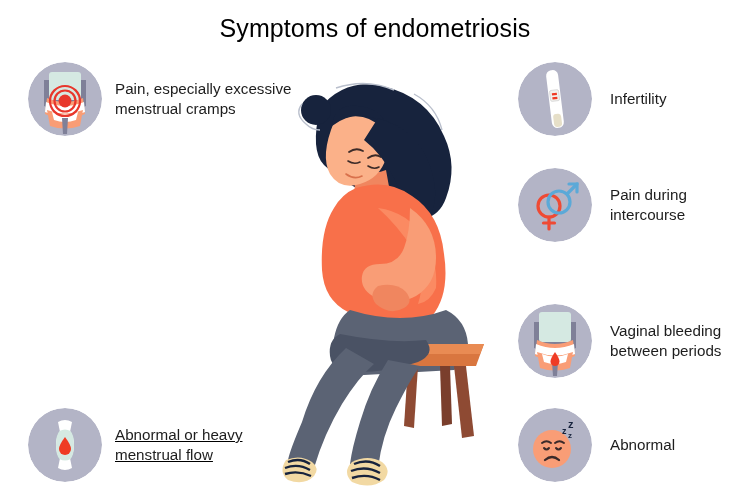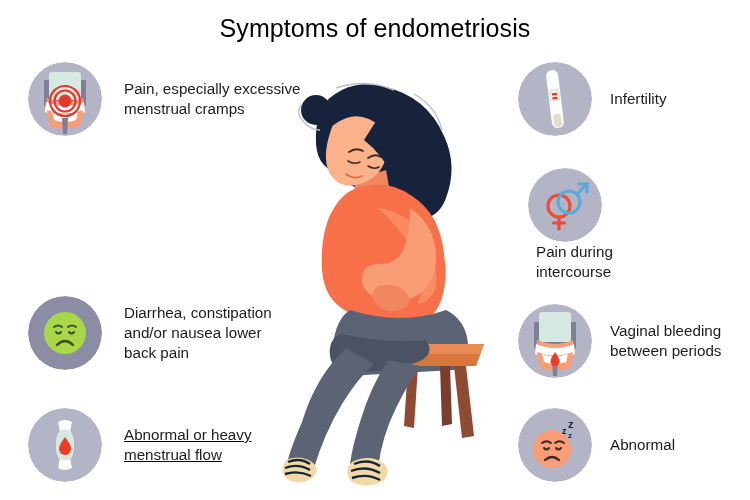--- a/index.html
+++ b/index.html
@@ -49,33 +49,33 @@
     border-radius: 50%;
     flex: 0 0 74px;
     overflow: hidden;
   }
   .icon-badge svg { display: block; width: 74px; height: 74px; }
 
   .symptom-label {
     font-size: 15.2px;
     line-height: 1.33;
     color: #1d1d1d;
-    margin-left: 22px;
+    margin-left: 13px;
     white-space: pre-line;
     font-weight: 400;
   }
   .symptom.right .symptom-label { margin-left: 18px; }
 
   
   #row-cramps     { top: 62px;  }
   #row-urination  { top: 168px; }
   #row-diarrhea   { top: 296px; }
   #row-flow       { top: 408px; text-decoration: underline; }
   #row-infertility{ top: 62px;  }
-  #row-intercourse{ top: 168px; flex-direction: column; }
+  #row-intercourse{ top: 168px; }
   #row-bleeding   { top: 304px; }
   #row-fatigue    { top: 408px; }
 
   
   .illustration {
     position: absolute;
     left: 228px;
     top: 48px;
     width: 300px;
     height: 452px;
@@ -103,36 +103,20 @@
         <circle cx="37" cy="39" r="15" fill="none" stroke="#e8372c" stroke-width="2.2"></circle>
         <circle cx="37" cy="39" r="10.5" fill="none" stroke="#e8372c" stroke-width="2.2"></circle>
         <circle cx="37" cy="39" r="6.4" fill="#e8372c"></circle>
       </svg>
     </div>
     <div class="symptom-label">Pain, especially excessive
 menstrual cramps</div>
   </div>
 
 
-  <div class="symptom left" id="row-diarrhea">
-    <div class="icon-badge">
-      <svg viewBox="0 0 74 74" xmlns="http://www.w3.org/2000/svg">
-        <circle cx="37" cy="37" r="37" fill="#8b8da5"></circle>
-        <circle cx="37" cy="37" r="21" fill="#a8d84a"></circle>
-        <path d="M26 31 q4 -3 8 0" stroke="#3f4c22" stroke-width="2" fill="none" stroke-linecap="round"></path>
-        <path d="M40 31 q4 -3 8 0" stroke="#3f4c22" stroke-width="2" fill="none" stroke-linecap="round"></path>
-        <path d="M28 36 q2.5 3 5 0" stroke="#3f4c22" stroke-width="2" fill="none" stroke-linecap="round"></path>
-        <path d="M41 36 q2.5 3 5 0" stroke="#3f4c22" stroke-width="2" fill="none" stroke-linecap="round"></path>
-        <path d="M29 49 q8 -8 16 0" stroke="#3f4c22" stroke-width="2.4" fill="none" stroke-linecap="round"></path>
-      </svg>
-    </div>
-    <div class="symptom-label">Diarrhea, constipation
-and/or nausea lower
-back pain</div>
-  </div>
 
   <div class="symptom left" id="row-flow">
     <div class="icon-badge">
       <svg viewBox="0 0 74 74" xmlns="http://www.w3.org/2000/svg">
         <circle cx="37" cy="37" r="37" fill="#b3b4c6"></circle>
         <path d="M30 14 q7 -4 14 0 l-2 10 q4 4 4 13 q0 9 -4 13 l2 10 q-7 4 -14 0 l2 -10 q-4 -4 -4 -13 q0 -9 4 -13 z" fill="#ffffff"></path>
         <path d="M31.5 23 q5.5 -3 11 0 q3.5 4 3.5 14 q0 10 -3.5 14 q-5.5 3 -11 0 q-3.5 -4 -3.5 -14 q0 -10 3.5 -14 z" fill="#d5e9e2"></path>
         <path d="M37 29 q6 8 6 12 a6 6 0 0 1 -12 0 q0 -4 6 -12 z" fill="#ef3b24"></path>
       </svg>
     </div>

